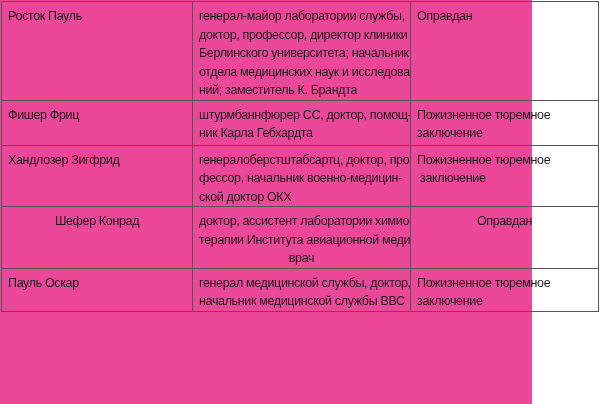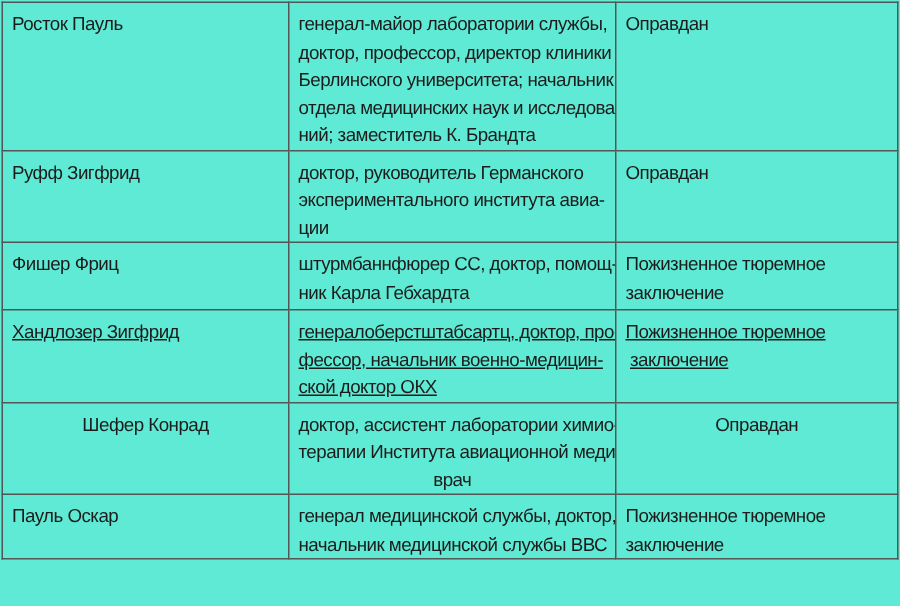--- a/index.html
+++ b/index.html
@@ -4,22 +4,22 @@
 <style>
   html, body { margin: 0; padding: 0; }
   body {
     width: 600px; height: 404px;
     background: #ffffff;
     position: relative;
     overflow: hidden;
   }
   .page {
     position: absolute; left: 0; top: 0;
-    width: 600px; height: 404px;
-    background: #5eead4;
+    width: 532px; height: 404px;
+    background: #ec4899;
   }
   table.verdicts {
     position: absolute; left: 1px; top: 1px;
     width: 597px;
     border-collapse: collapse;
     table-layout: fixed;
     font-family: "Liberation Sans", "DejaVu Sans", sans-serif;
     font-size: 12.5px;
     color: #1c1c1c;
     letter-spacing: -0.35px;
@@ -33,21 +33,21 @@
   }
   col.c-name { width: 191px; }
   col.c-role { width: 218px; }
   col.c-verdict { width: 188px; }
   td.name { padding-left: 5px; }
   td.verdict { padding-left: 5px; }
   .indent { padding-left: 3px; display: inline-block; }
   tr.r1 td { height: 87px; }
   tr.r2 td { height: 54px; }
   tr.r3 td { height: 39px; }
-  tr.r4 td { height: 55px; text-decoration: underline; }
+  tr.r4 td { height: 55px; }
   tr.r5 td { height: 39px; }
   tr.r6 td { height: 55px; text-align: center; }
   tr.r7 td { height: 37px; }
   .line { display: block; white-space: nowrap; }
 </style>
 </head>
 <body>
 
 <div class="page">
   <table class="verdicts">
@@ -66,33 +66,20 @@
           <span class="line">доктор, профессор, директор клиники</span>
           <span class="line">Берлинского университета; начальник</span>
           <span class="line">отдела медицинских наук и исследова-</span>
           <span class="line">ний; заместитель К. Брандта</span>
         </td>
         <td class="verdict">
           <span class="line">Оправдан</span>
         </td>
       </tr>
 
-      <tr class="r2">
-        <td class="name">
-          <span>Руфф Зигфрид</span>
-        </td>
-        <td class="role">
-          <span class="line">доктор, руководитель Германского</span>
-          <span class="line">экспериментального института авиа-</span>
-          <span class="line">ции</span>
-        </td>
-        <td class="verdict">
-          <span class="line">Оправдан</span>
-        </td>
-      </tr>
 
       <tr class="r3">
         <td class="name">
           <span>Фишер Фриц</span>
         </td>
         <td class="role">
           <span class="line">штурмбаннфюрер СС, доктор, помощ-</span>
           <span class="line">ник Карла Гебхардта</span>
         </td>
         <td class="verdict">

